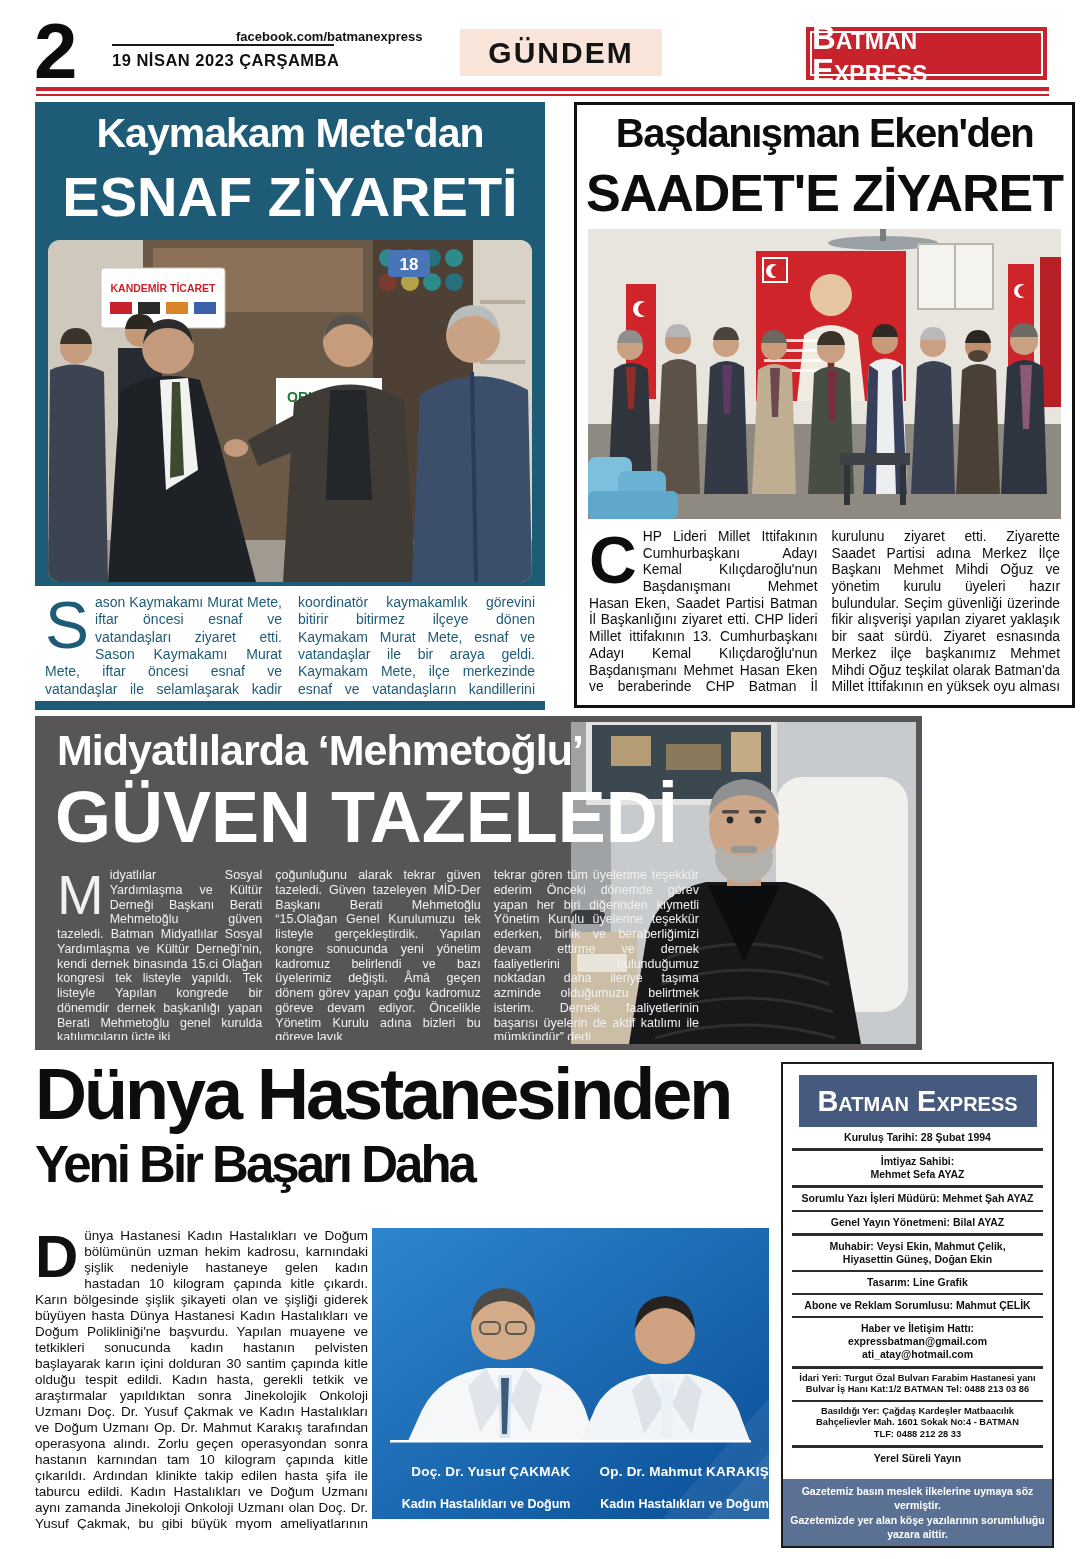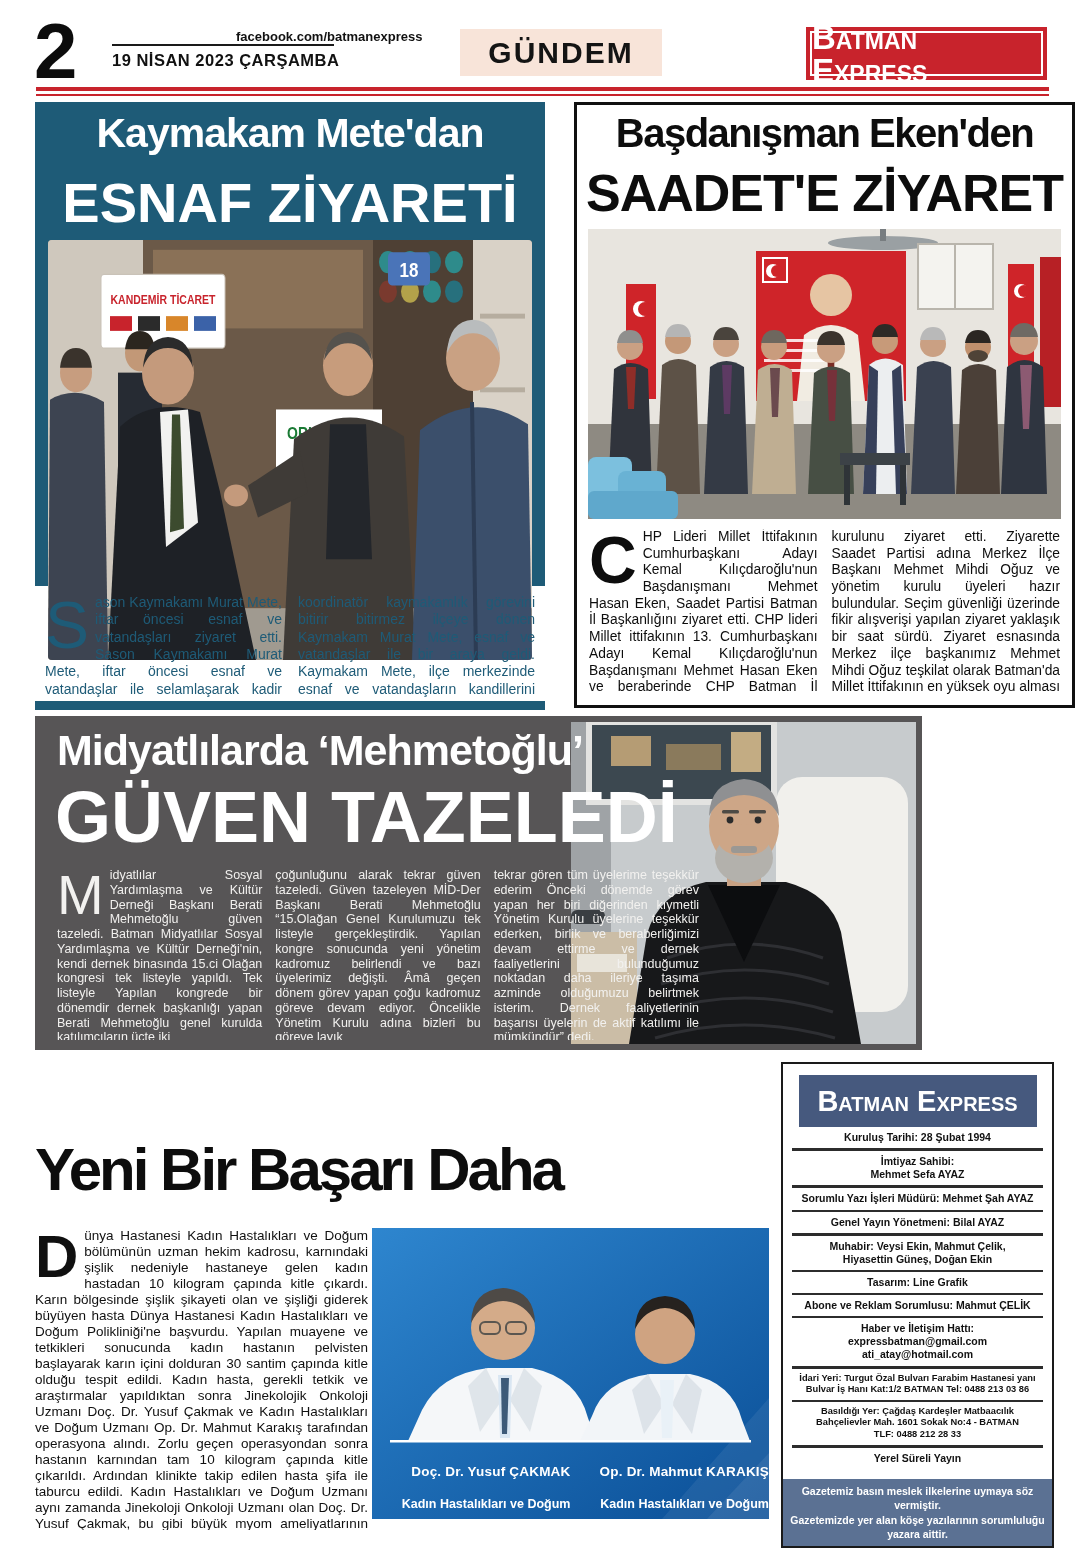--- a/index.html
+++ b/index.html
@@ -17,22 +17,22 @@
   .brand   { left:806px; top:27px; width:241px; height:53px; background:#C8232C; padding:4px; }
   .brand-inner { width:100%; height:100%; border:2px solid #ffffff; display:flex; align-items:center; justify-content:center;
              color:#fff; font-variant:small-caps; font-weight:700; font-size:33px; letter-spacing:0; line-height:1; }
   .rule-red-1 { left:36px; top:87px; width:1013px; height:4px; background:#C8232C; }
   .rule-red-2 { left:36px; top:94px; width:1013px; height:2px; background:#C8232C; }
 
   
   .a1 { left:35px; top:102px; width:510px; height:608px; background:#fff; }
   .a1-top { position:absolute; top:0; left:0; right:0; height:484px; background:#1E5B77; }
   .a1-kicker   { position:absolute; top:8px;  width:100%; text-align:center; color:#fff; font-size:41px; font-weight:700; letter-spacing:-1px; }
-  .a1-headline { position:absolute; top:68px; width:100%; text-align:center; color:#fff; font-size:56px; font-weight:700; letter-spacing:0; }
-  .a1-photo { position:absolute; left:13px; top:138px; width:484px; height:420px; border-radius:4px; overflow:hidden; }
+  .a1-headline { position:absolute; top:62px; width:100%; text-align:center; color:#fff; font-size:56px; font-weight:700; letter-spacing:0; }
+  .a1-photo { position:absolute; left:13px; top:138px; width:484px; height:342px; border-radius:12px; overflow:hidden; }
   .a1-body { position:absolute; top:492px; left:10px; right:10px; height:105px; display:flex; gap:16px; color:#1E5B77;
              font-size:14px; line-height:1.24; text-align:justify; font-weight:500; overflow:hidden; }
   .a1-body .col { flex:1; }
   .a1-bar { position:absolute; bottom:0; left:0; right:0; height:9px; background:#1E5B77; }
   .dropcap { float:left; font-size:66px; line-height:.82; padding:4px 6px 0 0; font-weight:400; }
   .dropcap.dark { font-weight:700; }
 
   
   .a2 { left:552px; top:102px; width:501px; height:606px; border:3px solid #101010; background:#fff;margin-left:22px; }
   .a2-kicker   { position:absolute; top:6px;  width:100%; text-align:center; color:#0d0d0d; font-size:40px; font-weight:700; letter-spacing:-1.5px; }
@@ -47,21 +47,21 @@
   .a3-kicker   { position:absolute; left:22px; top:10px; color:#fff; font-size:43px; font-weight:700; letter-spacing:-1px; }
   .a3-headline { position:absolute; left:20px; top:60px; color:#fff; font-size:72px; font-weight:700; letter-spacing:0; }
   .a3-photo { position:absolute; right:6px; top:6px; width:345px; height:322px; overflow:hidden; }
   .a3-cols { position:absolute; left:22px; top:152px; width:642px; height:172px; display:flex; gap:13px; color:#f2f1ef;
              font-size:12.5px; line-height:1.18; text-align:justify; overflow:hidden; }
   .a3-cols .col { flex:1; }
   .a3-cols .dropcap { font-size:56px; }
 
   
   .a4-h1 { left:35px; top:1056px; width:740px; color:#0d0d0d; font-size:72px; font-weight:700; letter-spacing:-3px; line-height:1.06; }
-  .a4-h2 { left:35px; top:1138px; width:740px; color:#0d0d0d; font-size:60px; font-weight:700; letter-spacing:-3px; line-height:1.06; }
+  .a4-h2 { left:35px; top:1138px; width:740px; color:#0d0d0d; font-size:51px; font-weight:700; letter-spacing:-3px; line-height:1.06; }
   .a4-body { left:35px; top:1228px; width:333px; height:302px; color:#101010; font-size:13.5px; line-height:1.185;
              text-align:justify; font-weight:500; overflow:hidden; }
   .a4-body .dropcap { font-size:60px; }
   .a4-photo { left:372px; top:1228px; width:397px; height:291px; overflow:hidden; }
   .a4-captions { position:absolute; left:0; right:0; bottom:8px; display:flex; color:#fff; text-align:right; }
   .a4-captions .cap { flex:1; }
   .cap-name  { font-size:13.5px; font-weight:700; letter-spacing:.2px; }
   .cap-title { font-size:12.5px; font-weight:600; margin-top:18px; }
 
   
@@ -309,20 +309,21 @@
     </div>
     <div class="a3-kicker">Midyatlılarda ‘Mehmetoğlu’</div>
     <div class="a3-headline">GÜVEN TAZELEDİ</div>
     <div class="a3-cols">
       <div class="col"><span class="dropcap">M</span><span>idyatlılar Sosyal Yardımlaşma ve Kültür Derneği Başkanı Berati Mehmetoğlu güven tazeledi. Batman Midyatlılar Sosyal Yardımlaşma ve Kültür Derneği'nin, kendi dernek binasında 15.ci Olağan kongresi tek listeyle yapıldı. Tek listeyle Yapılan kongrede bir dönemdir dernek başkanlığı yapan Berati Mehmetoğlu genel kurulda katılımcıların üçte iki</span></div>
       <div class="col">çoğunluğunu alarak tekrar güven tazeledi. Güven tazeleyen MİD-Der Başkanı Berati Mehmetoğlu “15.Olağan Genel Kurulumuzu tek listeyle gerçekleştirdik. Yapılan kongre sonucunda yeni yönetim kadromuz belirlendi ve bazı üyelerimiz değişti. Âmâ geçen dönem görev yapan çoğu kadromuz göreve devam ediyor. Öncelikle Yönetim Kurulu adına bizleri bu göreve layık</div>
       <div class="col">tekrar gören tüm üyelerime teşekkür ederim Önceki dönemde görev yapan her biri diğerinden kıymetli Yönetim Kurulu üyelerine teşekkür ederken, birlik ve beraberliğimizi devam ettirme ve dernek faaliyetlerini bulunduğumuz noktadan daha ileriye taşıma azminde olduğumuzu belirtmek isterim. Dernek faaliyetlerinin başarısı üyelerin de aktif katılımı ile mümkündür” dedi.</div>
     </div>
   </div>
 
+  <div class="abs a4-h1">Dünya Hastanesinden</div>
   <div class="abs a4-h2">Yeni Bir Başarı Daha</div>
 
   <div class="abs a4-body">
     <span class="dropcap dark">D</span><span>ünya Hastanesi Kadın Hastalıkları ve Doğum bölümünün uzman hekim kadrosu, karnındaki şişlik nedeniyle hastaneye gelen kadın hastadan 10 kilogram çapında kitle çıkardı. Karın bölgesinde şişlik şikayeti olan ve şişliği giderek büyüyen hasta Dünya Hastanesi Kadın Hastalıkları ve Doğum Polikliniği'ne başvurdu. Yapılan muayene ve tetkikleri sonucunda kadın hastanın pelvisten başlayarak karın içini dolduran 30 santim çapında kitle olduğu tespit edildi. Kadın hasta, gerekli tetkik ve araştırmalar yapıldıktan sonra Jinekolojik Onkoloji Uzmanı Doç. Dr. Yusuf Çakmak ve Kadın Hastalıkları ve Doğum Uzmanı Op. Dr. Mahmut Karakış tarafından operasyona alındı.  Zorlu geçen operasyondan sonra hastanın karnından tam 10 kilogram çapında kitle çıkarıldı. Ardından klinikte takip edilen hasta şifa ile taburcu edildi. Kadın Hastalıkları ve Doğum Uzmanı aynı zamanda Jinekoloji Onkoloji Uzmanı olan Doç. Dr. Yusuf Çakmak, bu gibi büyük myom ameliyatlarının yanında rahim kanseri, rahim ağzı kanseri, yumurtalık kanseri ve zorlu tüm operasyonların Dünya Hastanesi'nin modern ameliyathanelerinde ve uzman ekibi ile birlikte yapılabildiğini belirtti.</span>
   </div>
 
   <div class="abs a4-photo">
     <svg viewBox="0 0 397 291" preserveAspectRatio="none">
       <defs>
         <linearGradient id="docbg" x1="0" y1="0" x2="1" y2="1">

